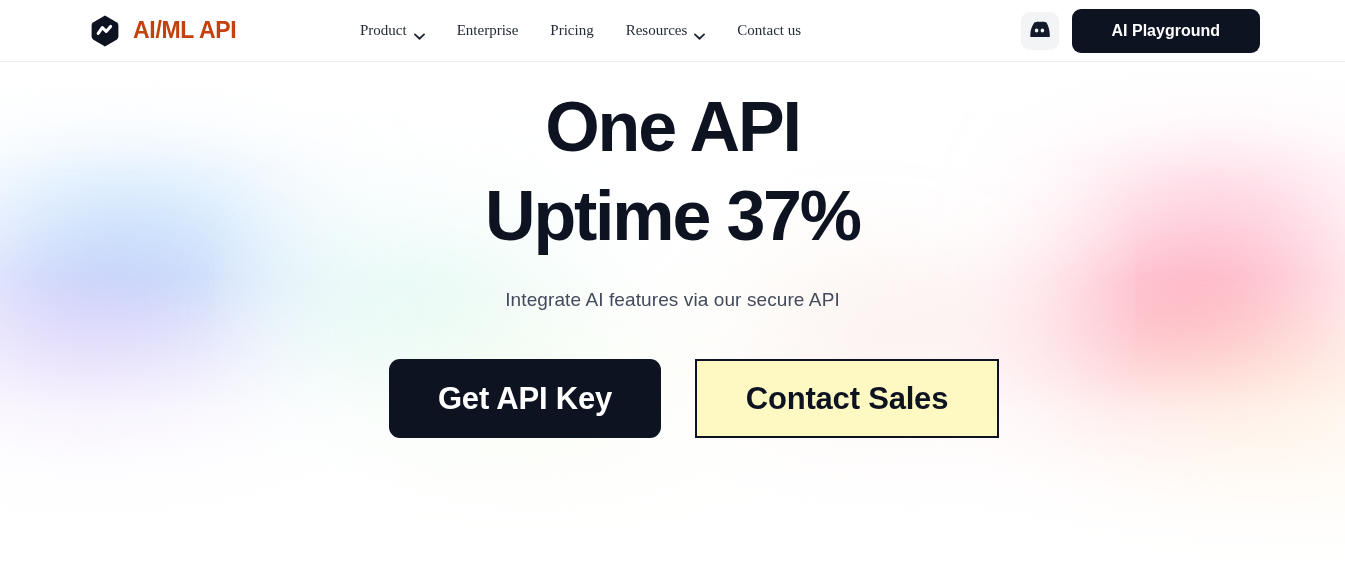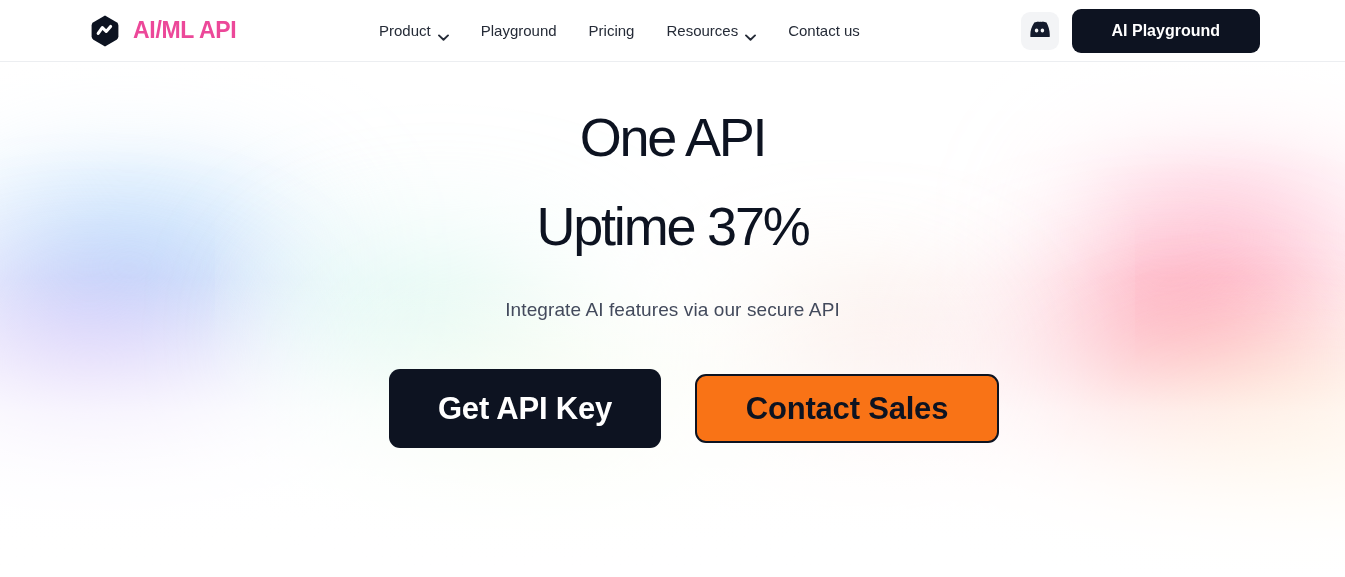--- a/index.html
+++ b/index.html
@@ -40,31 +40,32 @@
     align-items: center;
     gap: 11px;
   }
   .brand-mark {
     width: 34px; height: 34px;
     display: block;
   }
   .brand-name {
     font-size: 23px;
     font-weight: bold;
-    color: #ec4899;
+    color: #c2410c;
     letter-spacing: -0.3px;
     white-space: nowrap;
   }
 
   .nav {
     position: absolute;
-    left: 379px;
+    left: 360px;
     display: flex;
     align-items: center;
     gap: 0px;
+    font-family: Liberation Serif, serif;
   }
   .nav-item {
     display: flex;
     align-items: center;
     gap: 7px;
     font-size: 15px;
     color: #252b37;
     padding: 6px 16px;
     white-space: nowrap;
     cursor: pointer;
@@ -198,24 +199,24 @@
   }
 
   
   .hero-content {
     position: relative;
     z-index: 10;
     width: 1345px;
     text-align: center;
   }
   .hero-title {
-    margin-top: 31px;
-    font-size: 54px;
+    margin-top: 21px;
+    font-size: 70px;
     line-height: 89px;
-    font-weight: normal;
+    font-weight: bold;
     color: #0d1321;
     letter-spacing: -2.2px;
   }
   .hero-title .line { display: block; white-space: nowrap; }
   .hero-sub {
     margin-top: 28px;
     font-size: 19px;
     color: #434a5c;
     letter-spacing: 0.1px;
   }
@@ -233,27 +234,27 @@
     font-size: 31px;
     font-weight: bold;
     border: none;
     border-radius: 11px;
     cursor: pointer;
     font-family: "Liberation Sans", sans-serif;
     letter-spacing: -0.2px;
     margin-left: 43px;
   }
   .btn-secondary {
-    width: 304px; height: 69px;
-    background: #f97316;
+    width: 304px; height: 79px;
+    background: #fef9c3;
     color: #0d1321;
     font-size: 31px;
     font-weight: bold;
     border: 2px solid #0d1321;
-    border-radius: 11px;
+    border-radius: 0;
     cursor: pointer;
     font-family: "Liberation Sans", sans-serif;
     letter-spacing: -0.2px;
   }
 </style>
 </head>
 <body>
 
 <div id="page">
 
@@ -272,21 +273,21 @@
     <nav class="nav">
       <div class="nav-item">
         <span>Product</span>
         <span class="chev">
           <svg width="11" height="7" viewBox="0 0 11 7">
               <path d="M1 1.4 L5.5 5.7 L10 1.4" stroke="#252b37" stroke-width="1.9" fill="none" stroke-linecap="round" stroke-linejoin="round"></path>
             </svg>
         </span>
       </div>
       <div class="nav-item">
-        <span>Playground</span>
+        <span>Enterprise</span>
       </div>
       <div class="nav-item">
         <span>Pricing</span>
       </div>
       <div class="nav-item">
         <span>Resources</span>
         <span class="chev">
           <svg width="11" height="7" viewBox="0 0 11 7">
               <path d="M1 1.4 L5.5 5.7 L10 1.4" stroke="#252b37" stroke-width="1.9" fill="none" stroke-linecap="round" stroke-linejoin="round"></path>
             </svg>

